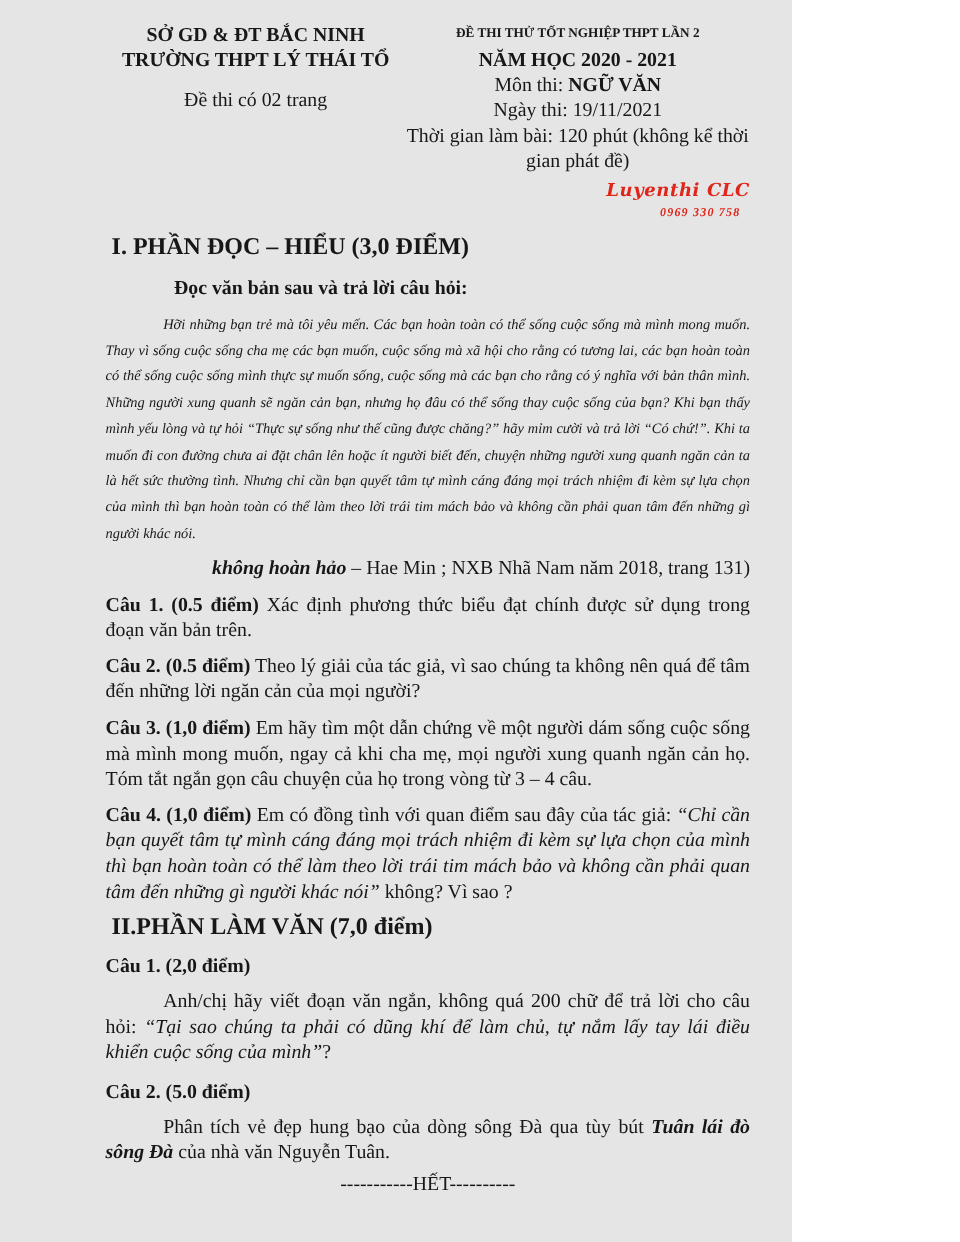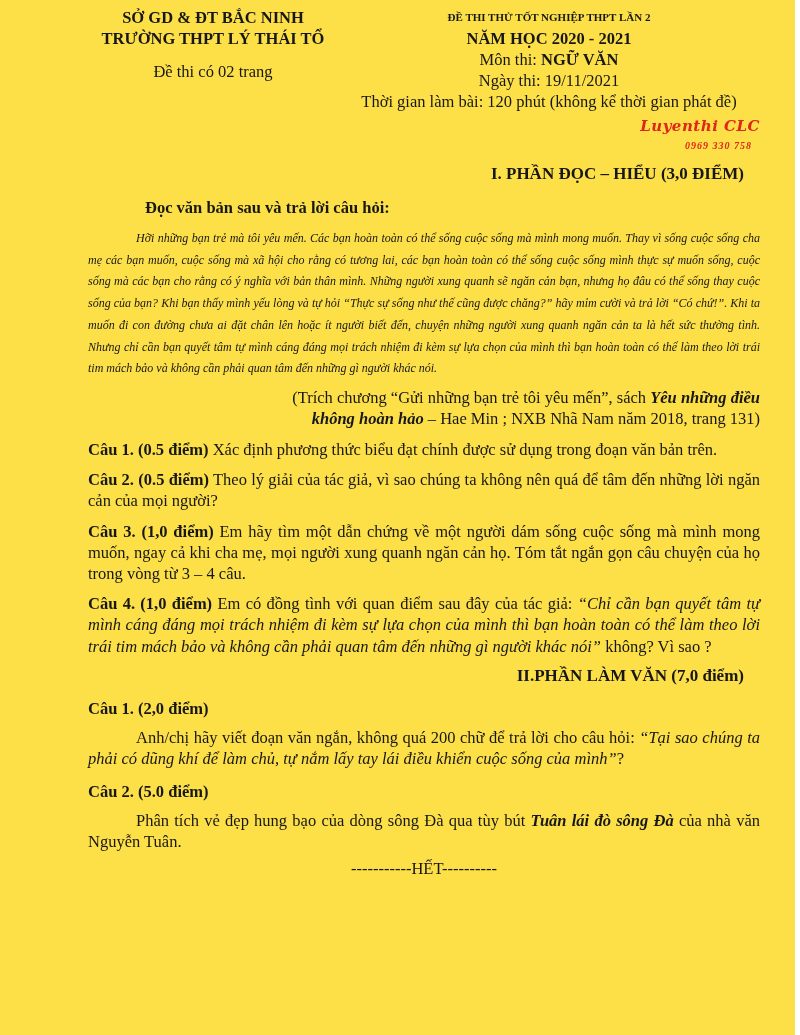--- a/index.html
+++ b/index.html
@@ -1,24 +1,24 @@
 <!DOCTYPE html>
 <html style="--accent: #e0251a; --ink: #171717;"><head>
 <meta charset="utf-8">
 <style>
   :root { --accent: #e0251a; --ink: #171717; }
   * { box-sizing: border-box; }
   html, body { margin: 0; padding: 0; background: #ffffff; }
   .page {
-    width: 795px; height: 1035px;
-    padding: 7px 35px 0 88px;
+    width: 660px; height: 1035px;
+    padding: 18px 35px 0 88px;
     font-family: "Liberation Serif", "DejaVu Serif", serif;
     color: var(--ink);
     overflow: hidden;
-    background: #fde047;
+    background: #e5e5e5;
   }
   
   .header { display: flex; }
   .header-left {
     width: 250px; text-align: center;
     font-size: 16.5px; line-height: 21px;
   }
   .header-right {
     flex: 1; text-align: center;
     font-size: 16.5px; line-height: 21px;
@@ -35,21 +35,21 @@
     font-weight: bold; font-style: italic;
     color: var(--accent); letter-spacing: 0.5px;
   }
   .brand-phone {
     font-size: 10px; line-height: 18px;
     font-weight: bold; font-style: italic;
     color: var(--accent); padding-right: 8px; letter-spacing: 1px;
   }
   
   .main { font-size: 16.5px; }
-  .section-heading { font-size: 17px; font-weight: bold; margin: 8px 16px 0; line-height: 22px; text-align: right; }
+  .section-heading { font-size: 20px; font-weight: bold; margin: 8px 5px 0; line-height: 22px; }
   .instruction { font-weight: bold; margin: 12px 0 0 57px; line-height: 22px; }
   .passage {
     font-style: italic; text-align: justify; text-indent: 48px;
     margin: 9px 0 0; font-size: 12px; line-height: 21.7px;
   }
   .passage.second { margin-top: 4px; }
   .citation { text-align: right; margin-top: 7px; line-height: 21.5px; }
   .question { text-align: justify; margin: 9px 0 0; line-height: 21.2px; }
   .sub-heading { font-size: 16.5px; font-weight: bold; margin: 11px 0 0; line-height: 21px; }
   .body-p { text-align: justify; text-indent: 48px; margin: 8px 0 0; line-height: 21.5px; }
@@ -82,21 +82,20 @@
   <div class="main">
 
     <div class="section-heading">I. PHẦN ĐỌC – HIỂU (3,0 ĐIỂM)</div>
 
     <p class="instruction">Đọc văn bản sau và trả lời câu hỏi:</p>
 
     <p class="passage">Hỡi những bạn trẻ mà tôi yêu mến. Các bạn hoàn toàn có thể sống cuộc sống mà mình mong muốn. Thay vì sống cuộc sống cha mẹ các bạn muốn, cuộc sống mà xã hội cho rằng có tương lai, các bạn hoàn toàn có thể sống cuộc sống mình thực sự muốn sống, cuộc sống mà các bạn cho rằng có ý nghĩa với bản thân mình. Những người xung quanh sẽ ngăn cản bạn, nhưng họ đâu có thể sống thay cuộc sống của bạn? Khi bạn thấy mình yếu lòng và tự hỏi “Thực sự sống như thế cũng được chăng?” hãy mỉm cười và trả lời “Có chứ!”. Khi ta muốn đi con đường chưa ai đặt chân lên hoặc ít người biết đến, chuyện những người xung quanh ngăn cản ta là hết sức thường tình. Nhưng chỉ cần bạn quyết tâm tự mình cáng đáng mọi trách nhiệm đi kèm sự lựa chọn của mình thì bạn hoàn toàn có thể làm theo lời trái tim mách bảo và không cần phải quan tâm đến những gì người khác nói.</p>
 
 
     <div class="citation">
-      <div><span>(Trích chương “Gửi những bạn trẻ tôi yêu mến”, sách </span><span class="bi">Yêu những điều</span></div>
       <div><span class="bi">không hoàn hảo</span><span> – Hae Min ; NXB Nhã Nam năm 2018, trang 131)</span></div>
     </div>
 
     <p class="question"><span class="b">Câu 1. (0.5 điểm)</span><span> Xác định phương thức biểu đạt chính được sử dụng trong đoạn văn bản trên.</span></p>
 
     <p class="question"><span class="b">Câu 2. (0.5 điểm)</span><span> Theo lý giải của tác giả, vì sao chúng ta không nên quá để tâm đến những lời ngăn cản của mọi người?</span></p>
 
     <p class="question"><span class="b">Câu 3. (1,0 điểm)</span><span> Em hãy tìm một dẫn chứng về một người dám sống cuộc sống mà mình mong muốn, ngay cả khi cha mẹ, mọi người xung quanh ngăn cản họ. Tóm tắt ngắn gọn câu chuyện của họ trong vòng từ 3 – 4 câu.</span></p>
 
     <p class="question"><span class="b">Câu 4. (1,0 điểm)</span><span> Em có đồng tình với quan điểm sau đây của tác giả: </span><span class="i">“Chỉ cần bạn quyết tâm tự mình cáng đáng mọi trách nhiệm đi kèm sự lựa chọn của mình thì bạn hoàn toàn có thể làm theo lời trái tim mách bảo và không cần phải quan tâm đến những gì người khác nói”</span><span> không? Vì sao ?</span></p>

